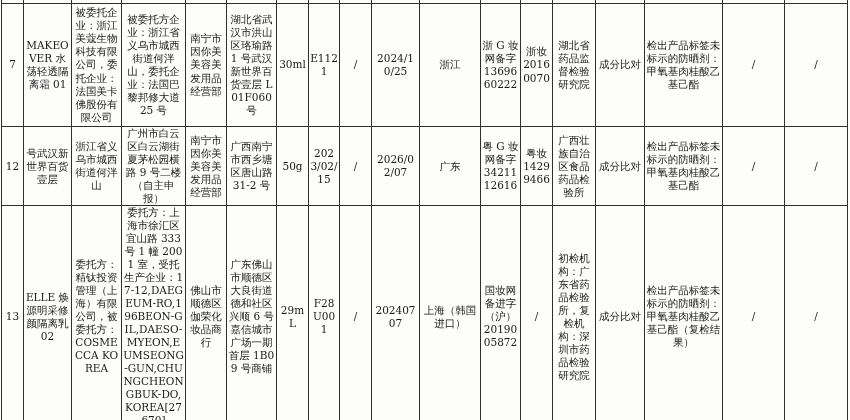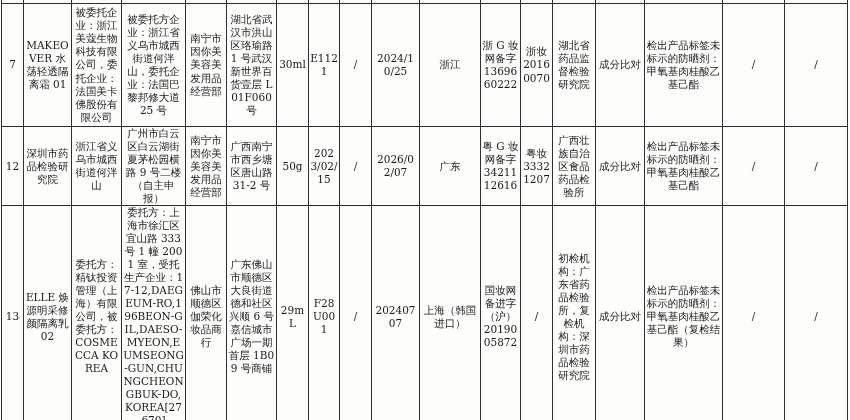--- a/index.html
+++ b/index.html
@@ -96,32 +96,32 @@
         <td>浙 G 妆网备字 1369660222</td>
         <td>浙妆 20160070</td>
         <td>湖北省药品监督检验研究院</td>
         <td>成分比对</td>
         <td>检出产品标签未标示的防晒剂：甲氧基肉桂酸乙基己酯</td>
         <td>/</td>
         <td>/</td>
       </tr>
       <tr style="height: 68px;">
         <td>12</td>
-        <td>深圳市药品检验研究院</td>
+        <td>号武汉新世界百货壹层</td>
         <td>浙江省义乌市城西街道何泮山</td>
         <td>广州市白云区白云湖街夏茅松园横路 9 号二楼（自主申报）</td>
         <td>南宁市因你美美容美发用品经营部</td>
         <td>广西南宁市西乡塘区唐山路 31-2 号</td>
         <td>50g</td>
         <td>2023/02/15</td>
         <td>/</td>
         <td>2026/02/07</td>
         <td>广东</td>
         <td>粤 G 妆网备字 3421112616</td>
-        <td>粤妆 33321207</td>
+        <td>粤妆 14299466</td>
         <td>广西壮族自治区食品药品检验所</td>
         <td>成分比对</td>
         <td>检出产品标签未标示的防晒剂：甲氧基肉桂酸乙基己酯</td>
         <td>/</td>
         <td>/</td>
       </tr>
       <tr style="height: 220px;">
         <td>13</td>
         <td>ELLE 焕源明采修颜隔离乳 02</td>
         <td>委托方：精钛投资管理（上海）有限公司，被委托方：COSMECCA KOREA</td>

